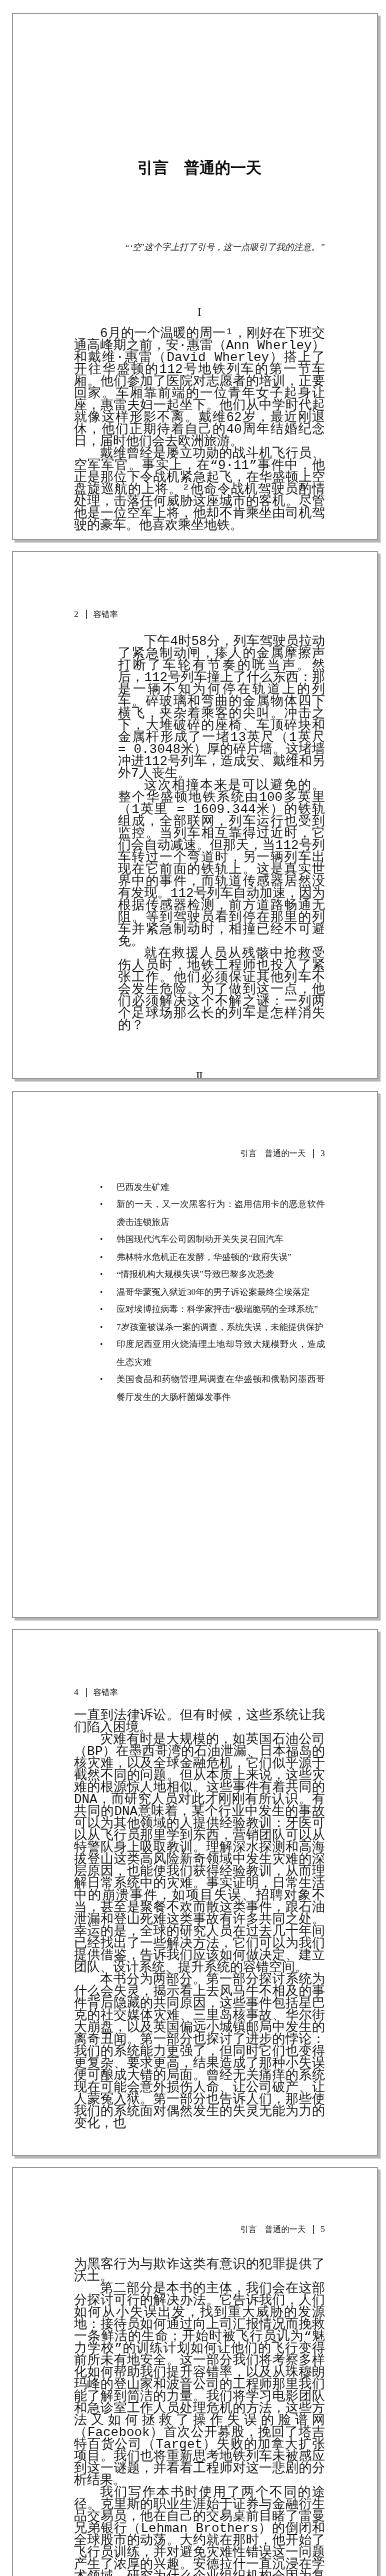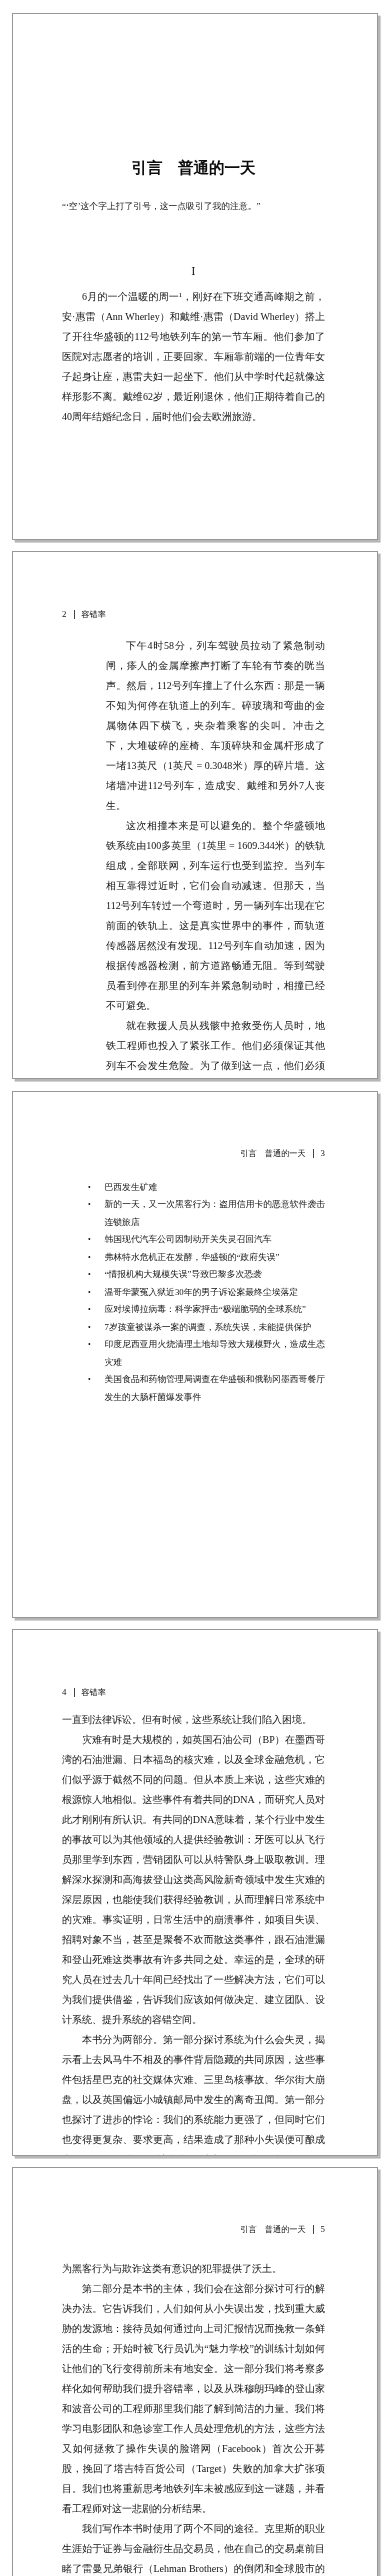--- a/index.html
+++ b/index.html
@@ -4,50 +4,50 @@
 <style>
   html,body { margin:0; padding:0; background:#ffffff; }
   .canvas {
     position:relative; width:386px; height:2756px; background:#ffffff;
     font-family:"Liberation Serif","DejaVu Serif",serif; color:#121212;
     overflow:hidden;
   }
   .page {
     position:absolute; left:12px; width:366px; background:#ffffff;
     border:0.5px solid #979797; box-shadow:2.6px 2.6px 0 #b6b6b6;
-    box-sizing:border-box; overflow:hidden;
+    box-sizing:border-box; overflow:hidden;padding-left:12px;
   }
   #page1 { top:13px;  height:527px; }
   #page2 { top:551px; height:528px; }
   #page3 { top:1091px; height:527px; }
   #page4 { top:1629px; height:527px; }
   #page5 { top:2167px; height:528px; }
   .inner { padding:0 52px 0 49px; }
 
   .chapter-title {
     margin-top:143px; text-align:center;
     font-family:"Liberation Sans","DejaVu Sans",sans-serif;
     font-weight:bold; font-size:15.5px; line-height:21.6px; color:#0d0d0d;
   }
-  .epigraph { margin-top:19px; text-align:left; font-size:8.8px; line-height:17.5px; }
+  .epigraph { margin-top:60px; text-align:right; font-size:8.8px; line-height:17.5px;font-style:italic; }
   .section-numeral { text-align:center; font-size:10.8px; line-height:17.5px; }
   #page1 .section-numeral { margin-top:48px; }
   #page2 .section-numeral { margin-top:36px; }
 
   .running-head {
     font-size:8.2px; line-height:17.5px;
     font-family:"Liberation Sans","DejaVu Sans",sans-serif;
     display:flex; align-items:center; color:#111;
   }
   .running-head .num { font-family:"Liberation Serif","DejaVu Serif",serif; font-size:8.8px; }
   .running-head.left  { margin-top:54px; justify-content:flex-start; }
   .running-head.right { margin-top:53px; justify-content:flex-end; }
   .head-divider { width:0.5px; height:8.8px; background:#444; margin:0 7.2px; }
 
-  .body-text { font-size:10px; line-height:20px; text-align:justify; }
+  .body-text { font-size:13px; line-height:12px; text-align:justify;font-family:Liberation Mono, monospace; }
   #page1 .body-text { margin-top:6.2px; }
   #page2 .body-text.first { margin-top:12.4px;margin-left:44px; }
   #page2 .body-text.after-numeral { margin-top:24px; }
   #page4 .body-text { margin-top:8px; }
   #page5 .body-text { margin-top:20px; }
   .body-text p { margin:0; text-indent:2em; }
   .body-text p.cont { text-indent:0; }
 
   ul.bullet-list { list-style:none; margin:16px 0 0 0; padding:0 0 0 26px;
     font-size:8.8px; line-height:17.5px; }
@@ -61,20 +61,21 @@
 
 <div class="canvas">
 
   <div class="page" id="page1">
     <div class="inner">
       <div class="chapter-title">引言　普通的一天</div>
       <div class="epigraph">“‘空’这个字上打了引号，这一点吸引了我的注意。”</div>
       <div class="section-numeral">Ⅰ</div>
       <div class="body-text">
         <p>6月的一个温暖的周一¹，刚好在下班交通高峰期之前，安·惠雷（Ann Wherley）和戴维·惠雷（David Wherley）搭上了开往华盛顿的112号地铁列车的第一节车厢。他们参加了医院对志愿者的培训，正要回家。车厢靠前端的一位青年女子起身让座，惠雷夫妇一起坐下。他们从中学时代起就像这样形影不离。戴维62岁，最近刚退休，他们正期待着自己的40周年结婚纪念日，届时他们会去欧洲旅游。</p>
+        <p>戴维曾经是屡立功勋的战斗机飞行员、空军军官。事实上，在“9·11”事件中，他正是那位下令战机紧急起飞，在华盛顿上空盘旋巡航的上将。²他命令战机驾驶员酌情处理，击落任何威胁这座城市的客机。尽管他是一位空军上将，他却不肯乘坐由司机驾驶的豪车。他喜欢乘坐地铁。</p>
       </div>
     </div>
   </div>
 
   <div class="page" id="page2">
     <div class="inner">
       <div class="running-head left">
         <span class="num">2</span>
         <span class="head-divider"></span>
         <span>容错率</span>

